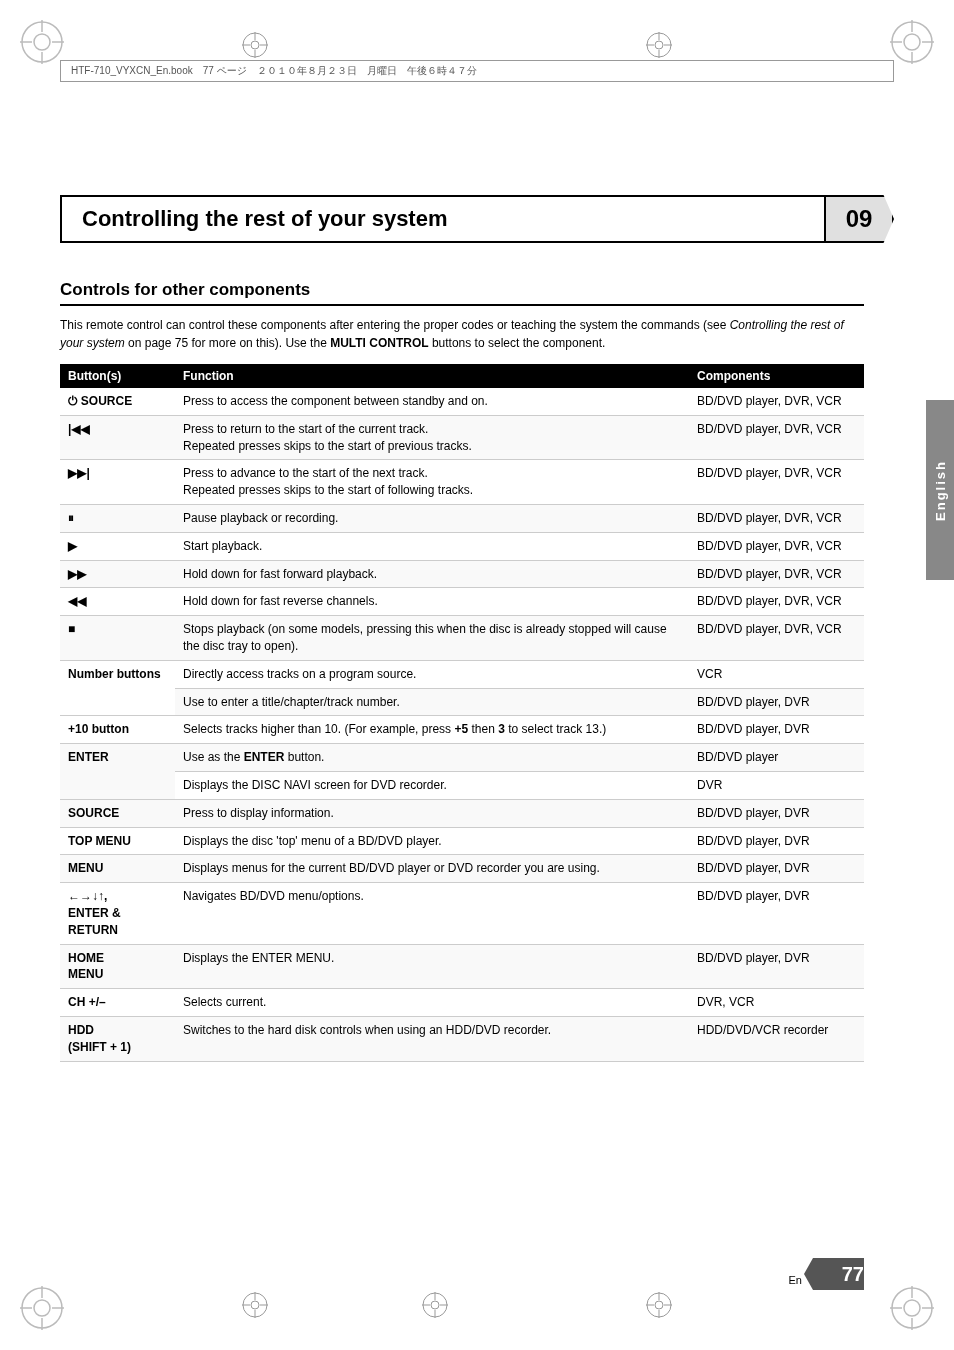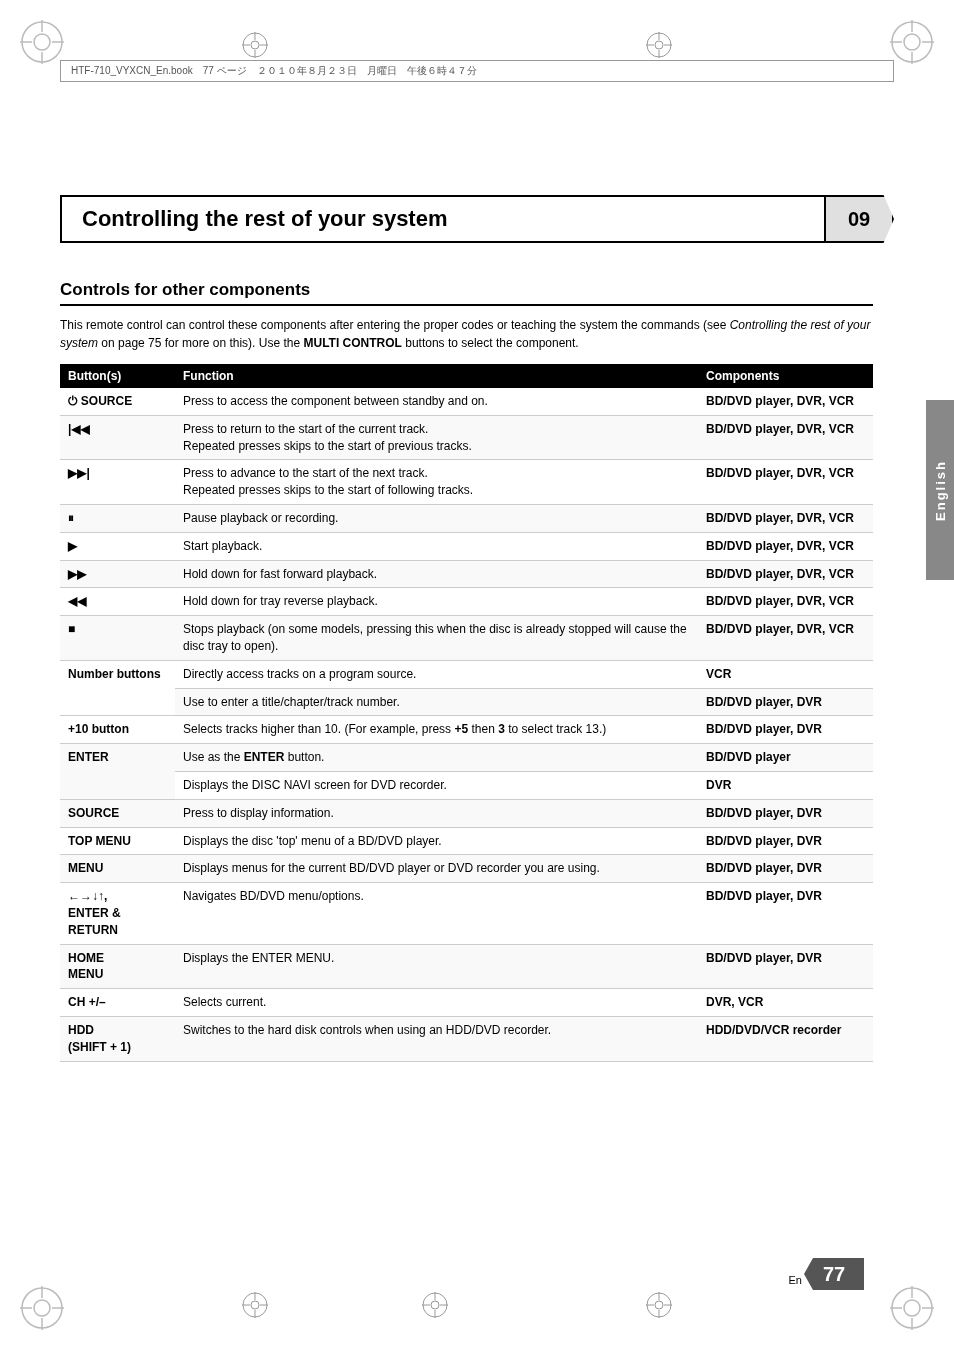--- a/index.html
+++ b/index.html
@@ -68,21 +68,21 @@
       color: #000;
     }
     .chapter-number-box {
       width: 70px;
       height: 100%;
       background: #e0e0e0;
       border: 2px solid #000;
       display: flex;
       align-items: center;
       justify-content: center;
-      font-size: 20px;
+      font-size: 24px;
       font-weight: bold;
       color: #000;
       clip-path: polygon(0 0, 85% 0, 100% 50%, 85% 100%, 0 100%);
     }
 
     
     .side-tab {
       position: absolute;
       right: 0;
       top: 400px;
@@ -101,21 +101,21 @@
       font-size: 13px;
       font-weight: bold;
       letter-spacing: 2px;
     }
 
     
     .main-content {
       position: absolute;
       top: 280px;
       left: 60px;
-      right: 81px;
+      right: 90px;
     }
 
     
     .section-title {
       font-size: 17px;
       font-weight: bold;
       color: #000;
       border-bottom: 2px solid #000;
       padding-bottom: 4px;
       margin-bottom: 10px;
@@ -152,33 +152,33 @@
       line-height: 1.4;
     }
     .controls-table tr:nth-child(even) td {
       background: #f9f9f9;
     }
     .controls-table tr:nth-child(odd) td {
       background: #fff;
     }
     .col-button { width: 115px; font-weight: bold; margin-top: 26px; }
     .col-function { width: auto; }
-    .col-components { width: 175px; font-weight: bold; }
+    .col-components { width: 175px; }
 
     
     .page-number-box {
       position: absolute;
       bottom: 60px;
       right: 90px;
       width: 60px;
       height: 32px;
       background: #555;
       display: flex;
       align-items: center;
-      justify-content: center;
+      justify-content: flex-end;
       clip-path: polygon(15% 0, 100% 0, 100% 100%, 15% 100%, 0 50%);
     }
     .page-number {
       color: #fff;
       font-size: 20px;
       font-weight: bold;
     }
     .page-en {
       position: absolute;
       bottom: 64px;
@@ -315,21 +315,21 @@
       </tr>
 
       <tr>
         <td class="col-button"><strong>▶▶</strong></td>
         <td class="col-function">Hold down for fast forward playback.</td>
         <td class="col-components">BD/DVD player, DVR, VCR</td>
       </tr>
 
       <tr>
         <td class="col-button"><strong>◀◀</strong></td>
-        <td class="col-function">Hold down for tray reverse playback.</td>
+        <td class="col-function">Hold down for fast reverse channels.</td>
         <td class="col-components">BD/DVD player, DVR, VCR</td>
       </tr>
 
       <tr>
         <td class="col-button"><strong>■</strong></td>
         <td class="col-function">Stops playback (on some models, pressing this when the disc is already stopped will cause the disc tray to open).</td>
         <td class="col-components">BD/DVD player, DVR, VCR</td>
       </tr>
 
       <tr>

